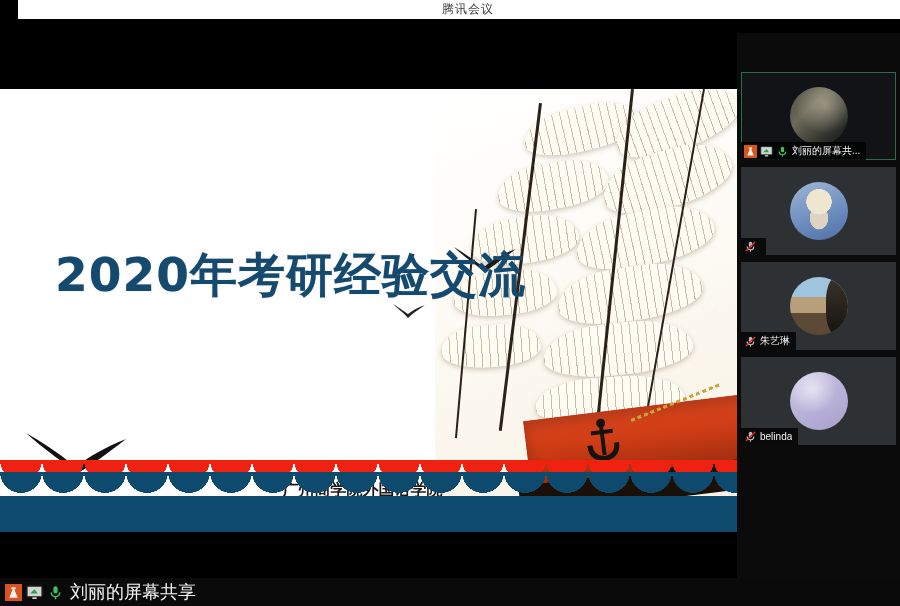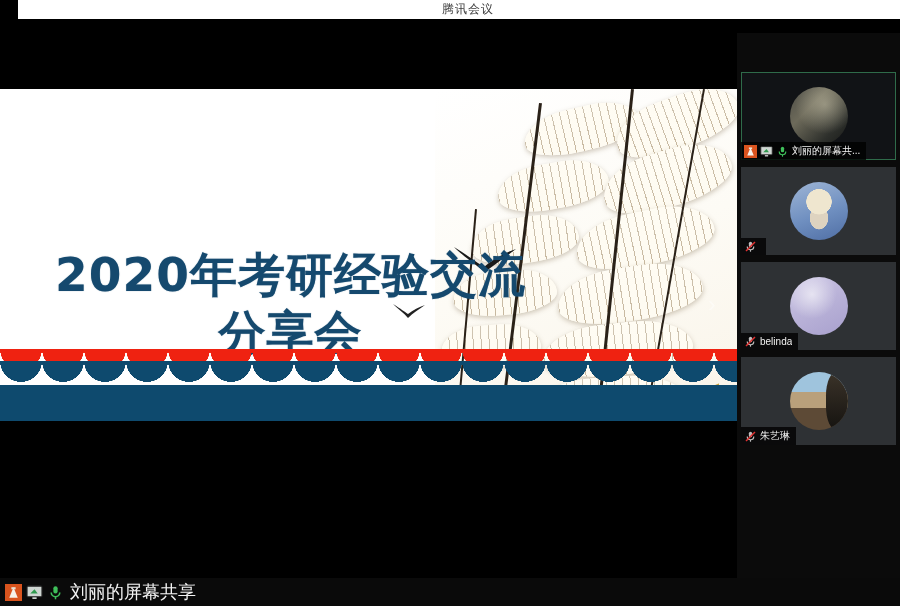--- a/index.html
+++ b/index.html
@@ -41,21 +41,21 @@
   .stage {
     position: absolute;
     left: 0; top: 33px;
     width: 737px; height: 545px;
     background: #000000;
     overflow: hidden;
   }
   .slide {
     position: absolute;
     left: 0; top: 56px;
-    width: 737px; height: 332px;
+    width: 737px; height: 443px;
     background: #ffffff;
     overflow: hidden;
   }
 
   
   .slide-title {
     position: absolute;
     left: 18px; top: 157px;
     width: 545px;
     text-align: center;
@@ -366,21 +366,20 @@
         </svg>
       </div>
       <div class="gull" style="left:392px; top:212px;">
         <svg width="34" height="18" viewBox="0 0 34 18" aria-hidden="true">
           <path d="M1 3 C9 8 13 11 16 13 C21 9 27 6 33 4 C26 9 21 12 16 17 C12 12 5 7 1 3 Z" fill="#222"></path>
         </svg>
       </div>
 
       <div class="slide-title">
         <div>2020年考研经验交流</div>
-        <div>分享会</div>
       </div>
       <div class="slide-subtitle">
         <div>广州商学院外国语学院</div>
         <div class="line2">2020年6月9日</div>
       </div>
 
       <div class="band">
         <div class="scallops"></div>
         <div class="scallops-blue"></div>
         <div class="band-solid"></div>
@@ -421,42 +420,42 @@
           <rect x="6" y="2" width="4" height="7" rx="2" fill="#bdbdbd"></rect>
           <path d="M4 8 a4 4 0 0 0 8 0" fill="none" stroke="#bdbdbd" stroke-width="1.5"></path>
           <rect x="7.3" y="12" width="1.4" height="2.4" fill="#bdbdbd"></rect>
           <line x1="2.5" y1="13.5" x2="13.5" y2="2.5" stroke="#e03030" stroke-width="1.8"></line>
         </svg>
         <span class="badge-name"></span>
       </div>
     </div>
 
     <div class="tile">
-      <div class="avatar av-lavender"></div>
+      <div class="avatar av-scenery"></div>
       <div class="badge">
         <svg class="ico" viewBox="0 0 16 16" aria-hidden="true">
           <rect x="6" y="2" width="4" height="7" rx="2" fill="#bdbdbd"></rect>
           <path d="M4 8 a4 4 0 0 0 8 0" fill="none" stroke="#bdbdbd" stroke-width="1.5"></path>
           <rect x="7.3" y="12" width="1.4" height="2.4" fill="#bdbdbd"></rect>
           <line x1="2.5" y1="13.5" x2="13.5" y2="2.5" stroke="#e03030" stroke-width="1.8"></line>
         </svg>
-        <span class="badge-name">belinda</span>
+        <span class="badge-name">朱艺琳</span>
       </div>
     </div>
 
     <div class="tile">
-      <div class="avatar av-scenery"></div>
+      <div class="avatar av-lavender"></div>
       <div class="badge">
         <svg class="ico" viewBox="0 0 16 16" aria-hidden="true">
           <rect x="6" y="2" width="4" height="7" rx="2" fill="#bdbdbd"></rect>
           <path d="M4 8 a4 4 0 0 0 8 0" fill="none" stroke="#bdbdbd" stroke-width="1.5"></path>
           <rect x="7.3" y="12" width="1.4" height="2.4" fill="#bdbdbd"></rect>
           <line x1="2.5" y1="13.5" x2="13.5" y2="2.5" stroke="#e03030" stroke-width="1.8"></line>
         </svg>
-        <span class="badge-name">朱艺琳</span>
+        <span class="badge-name">belinda</span>
       </div>
     </div>
 
   </div>
 
   <div class="taskbar">
     <svg class="tb-ico" viewBox="0 0 16 16" aria-hidden="true">
       <rect width="16" height="16" fill="#d9541e"></rect>
       <path d="M8 3 L12 13 H4 Z" fill="#f6f2ea"></path>
       <rect x="6" y="3" width="4" height="2" fill="#e8e2d6"></rect>

